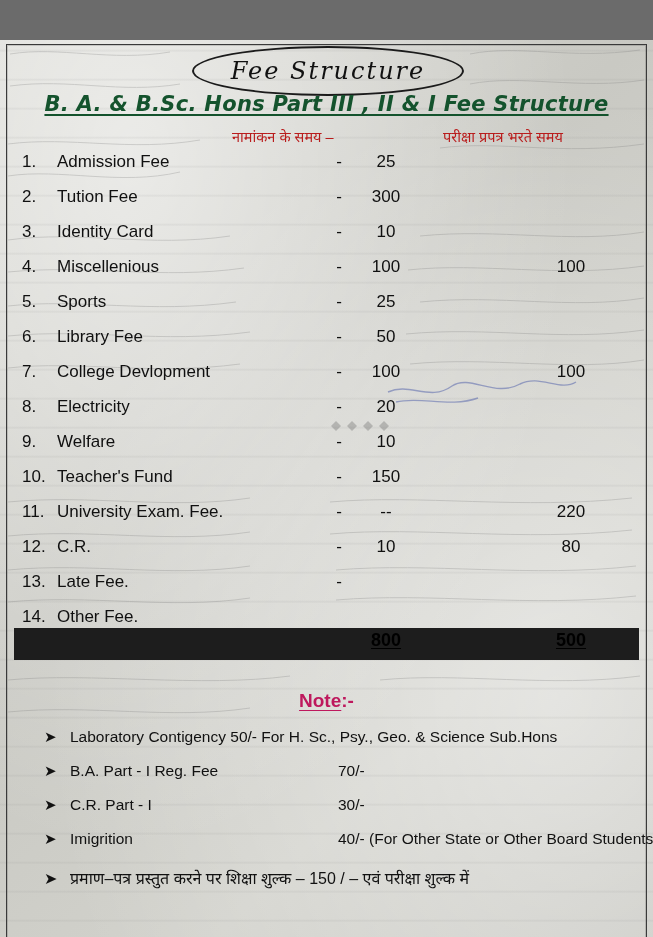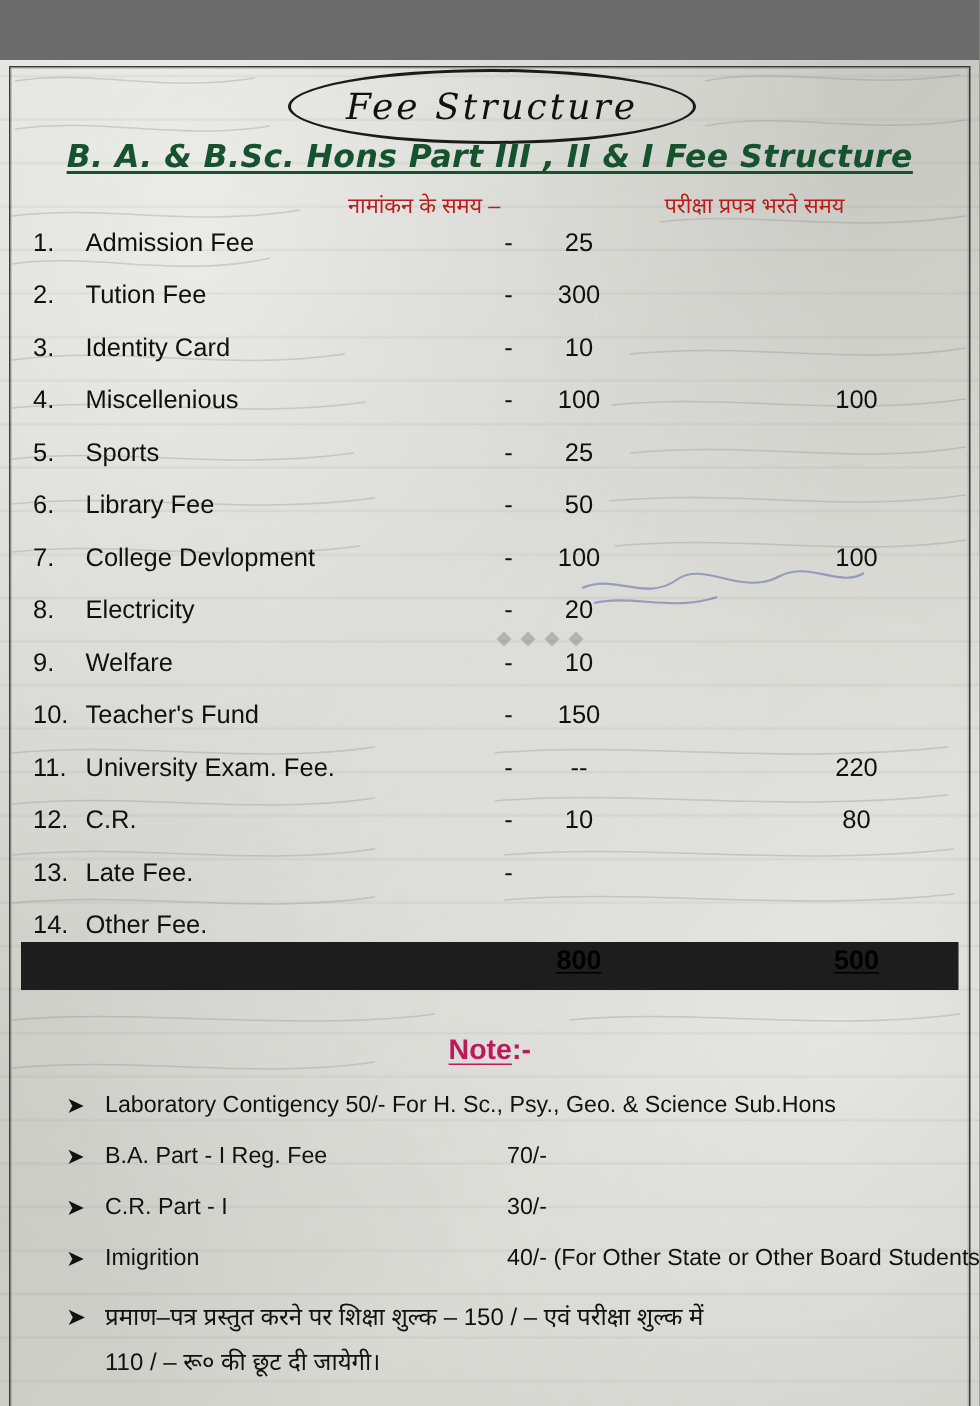--- a/index.html
+++ b/index.html
@@ -428,16 +428,15 @@
       <span class="nval">30/-</span>
     </div>
     <div class="note-item wide">
       <span class="bullet">➤</span>
       <span class="ntext">Imigrition</span>
       <span class="nval">40/- (For Other State or Other Board Students)</span>
     </div>
     <div class="note-hindi">
       <span class="bullet">➤</span>
       <div>प्रमाण–पत्र प्रस्तुत करने पर शिक्षा शुल्क – 150 / – एवं परीक्षा शुल्क में</div>
-      <div>110 / – रू० की छूट दी जायेगी।</div>
     </div>
   </div>
 </div>
 
 </body></html>

